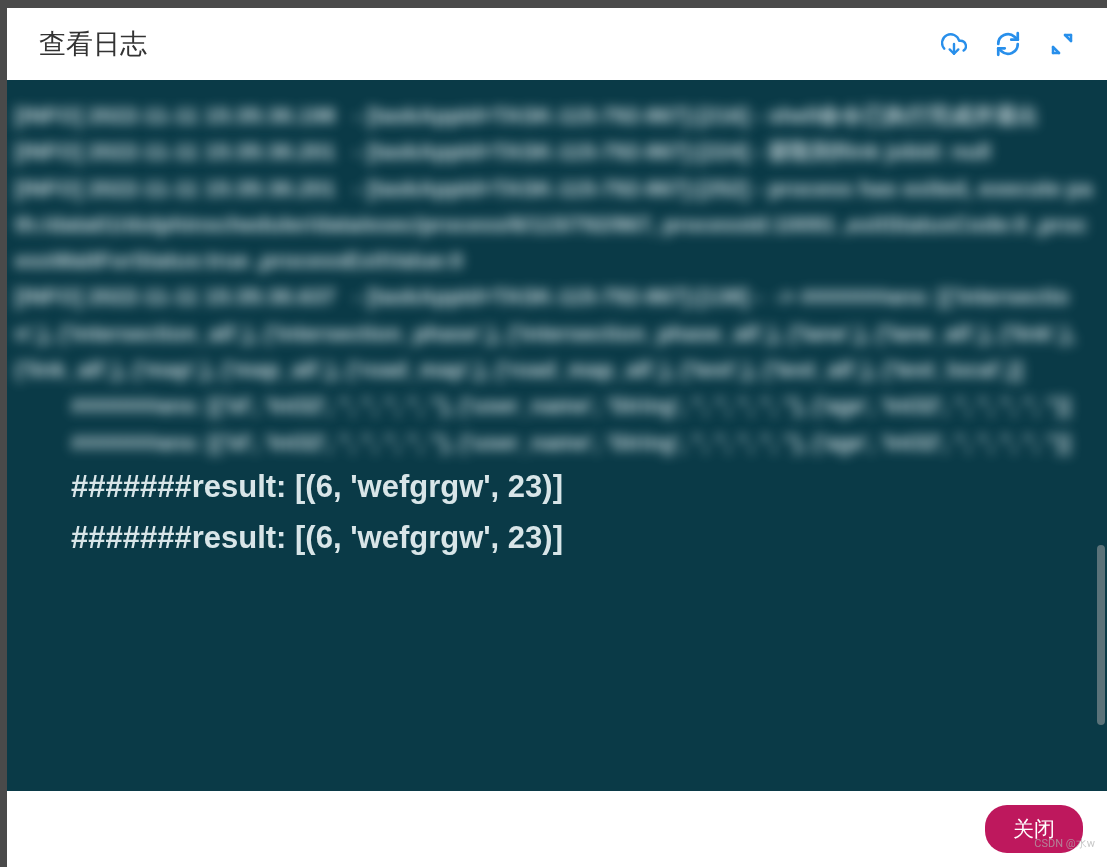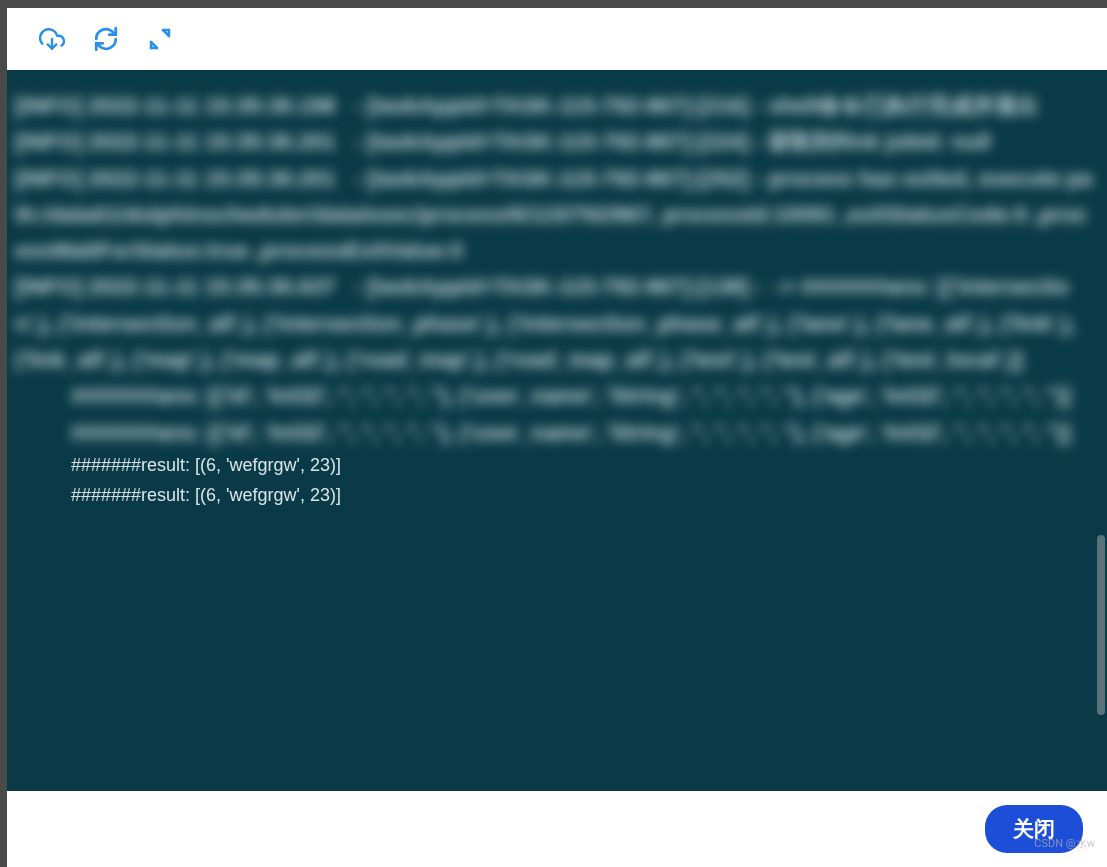--- a/index.html
+++ b/index.html
@@ -67,41 +67,41 @@
       word-break: break-all;
       white-space: pre-wrap;
       font-family: -apple-system, BlinkMacSystemFont, "Segoe UI", sans-serif;
     }
     .log-line.blurred {
       filter: blur(6px);
       opacity: 0.92;
     }
     .log-line.result {
       padding-left: 56px;
-      font-size: 18px;
-      font-weight: 400;
+      font-size: 31px;
+      font-weight: 700;
     }
     .log-line.indented {
       padding-left: 56px;
     }
     .modal-footer {
       padding: 14px 24px 14px 24px;
       display: flex;
       justify-content: flex-end;
       background: #fff;
     }
     .close-btn {
-      background: #1d4ed8;
+      background: #be185d;
       color: #fff;
       border: none;
       border-radius: 22px;
       font-size: 21px;
       padding: 10px 28px;
       cursor: pointer;
-      font-weight: 700;
+      font-weight: 400;
     }
     .scrollbar-track {
       position: absolute;
       right: 2px;
       top: 465px;
       width: 8px;
       height: 180px;
       background: #5a7279;
       border-radius: 4px;
     }
@@ -112,20 +112,21 @@
       font-size: 11px;
       color: #b0b0b0;
       opacity: 0.7;
     }
   </style>
 </head>
 <body>
 
 <div class="modal">
   <div class="modal-header">
+    <div class="modal-title">查看日志</div>
     <div class="header-actions">
       <div class="icon-btn">
         <svg width="26" height="26" viewBox="0 0 24 24" fill="none" stroke="currentColor" stroke-width="2.2" stroke-linecap="round" stroke-linejoin="round">
           <path d="M8 17l4 4 4-4"></path>
           <path d="M12 12v9"></path>
           <path d="M20.88 18.09A5 5 0 0 0 18 9h-1.26A8 8 0 1 0 3 16.29"></path>
         </svg>
       </div>
       <div class="icon-btn">
         <svg width="26" height="26" viewBox="0 0 24 24" fill="none" stroke="currentColor" stroke-width="2.5" stroke-linecap="round" stroke-linejoin="round">

